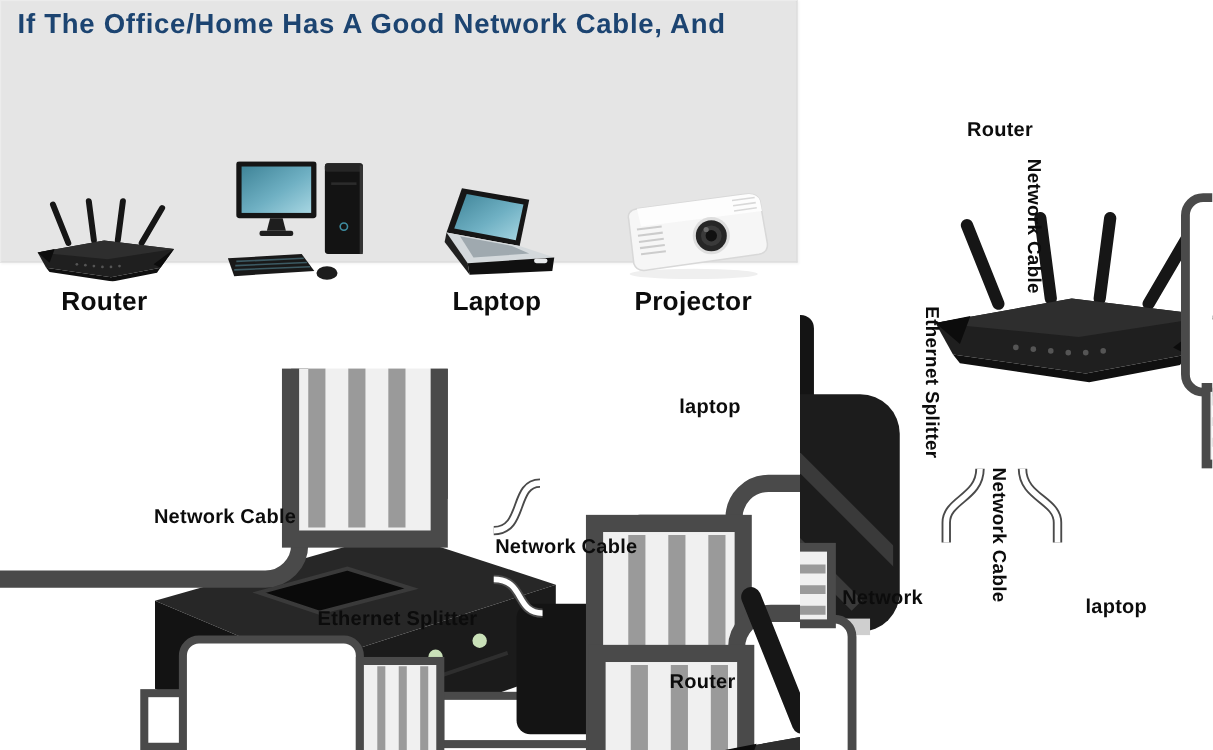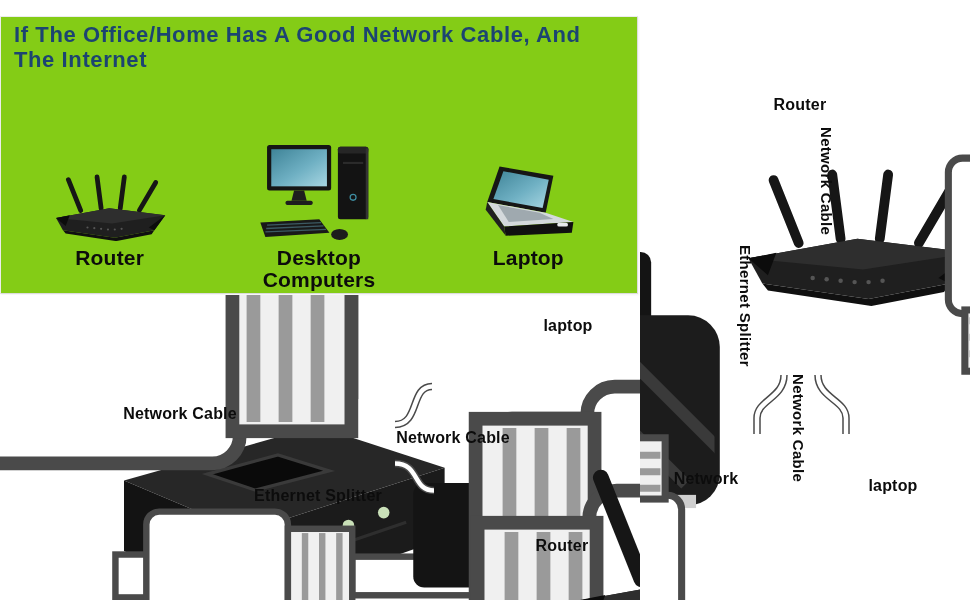--- a/index.html
+++ b/index.html
@@ -1,19 +1,19 @@
 <!DOCTYPE html>
 <html><head>
 <meta charset="utf-8">
 <style>
   html,body{margin:0;padding:0;background:#fff;}
   body{width:970px;height:600px;overflow:hidden;font-family:"Liberation Sans",sans-serif;}
   .canvas{position:relative;width:970px;height:600px;background:#fff;}
   .defs{position:absolute;width:0;height:0;}
-  .panel{position:absolute;left:0;top:16px;width:638px;height:278px;background:#84cc16;
+  .panel{position:absolute;left:0;top:0;width:638px;height:210px;background:#e5e5e5;
          border:1px solid #ececec;border-right-color:#dcdcdc;border-bottom-color:#dcdcdc;
          box-sizing:border-box;box-shadow:1px 1px 2px rgba(0,0,0,.05);}
   .headline{position:absolute;left:13px;top:6px;width:618px;color:#1c4471;
             font-weight:bold;font-size:22px;line-height:24.5px;letter-spacing:.6px;}
   .devices{position:absolute;left:4px;top:130px;width:628px;display:flex;}
   .fig{flex:1;display:flex;flex-direction:column;align-items:center;margin:0;}
   .fig .art{height:95px;display:flex;align-items:flex-end;justify-content:center;}
   .fig .cap{margin-top:5px;font-size:21px;font-weight:bold;color:#0c0c0c;
             text-align:center;line-height:22px;max-width:140px;letter-spacing:.2px;}
   .diag{position:absolute;}
@@ -172,47 +172,53 @@
           </g>
         <rect x="109" y="3" width="33" height="30" rx="3" fill="#ffffff" stroke="#4a4a4a" stroke-width="1.5"></rect>
         <rect x="139.2" y="13" width="10" height="10" fill="#ffffff" stroke="#4a4a4a" stroke-width="1.5"></rect>
       </symbol>
     </defs>
   </svg>
 
   <section class="panel">
     <div class="headline">
       <div>If The Office/Home Has A Good Network Cable, And</div>
-      <div>The Internet</div>
     </div>
     <div class="devices">
       <figure class="fig">
         <div class="art">
           <svg width="116" height="70" viewBox="0 0 170 100">
               <use href="#sym-router"></use>
             </svg>
         </div>
         <figcaption class="cap">Router</figcaption>
       </figure>
       <figure class="fig">
         <div class="art">
           <svg width="127" height="97" viewBox="0 0 150 115">
               <use href="#sym-desktop"></use>
             </svg>
         </div>
-        <figcaption class="cap">Desktop Computers</figcaption>
       </figure>
       <figure class="fig">
         <div class="art">
           <svg width="100" height="77" viewBox="0 0 130 100">
               <use href="#sym-laptop"></use>
             </svg>
         </div>
         <figcaption class="cap">Laptop</figcaption>
       </figure>
+      <figure class="fig">
+        <div class="art">
+          <svg width="124" height="79" viewBox="0 0 150 95">
+              <use href="#sym-projector"></use>
+            </svg>
+        </div>
+        <figcaption class="cap">Projector</figcaption>
+      </figure>
     </div>
   </section>
 
   <svg class="diag" style="left:0;top:295px" width="650" height="305" viewBox="0 295 650 305">
     <g transform="translate(5,410) scale(0.82)">
         <use href="#sym-modem"></use>
       </g>
     <g transform="translate(112,425) scale(0.99)">
         <use href="#sym-cable-h"></use>
       </g>

